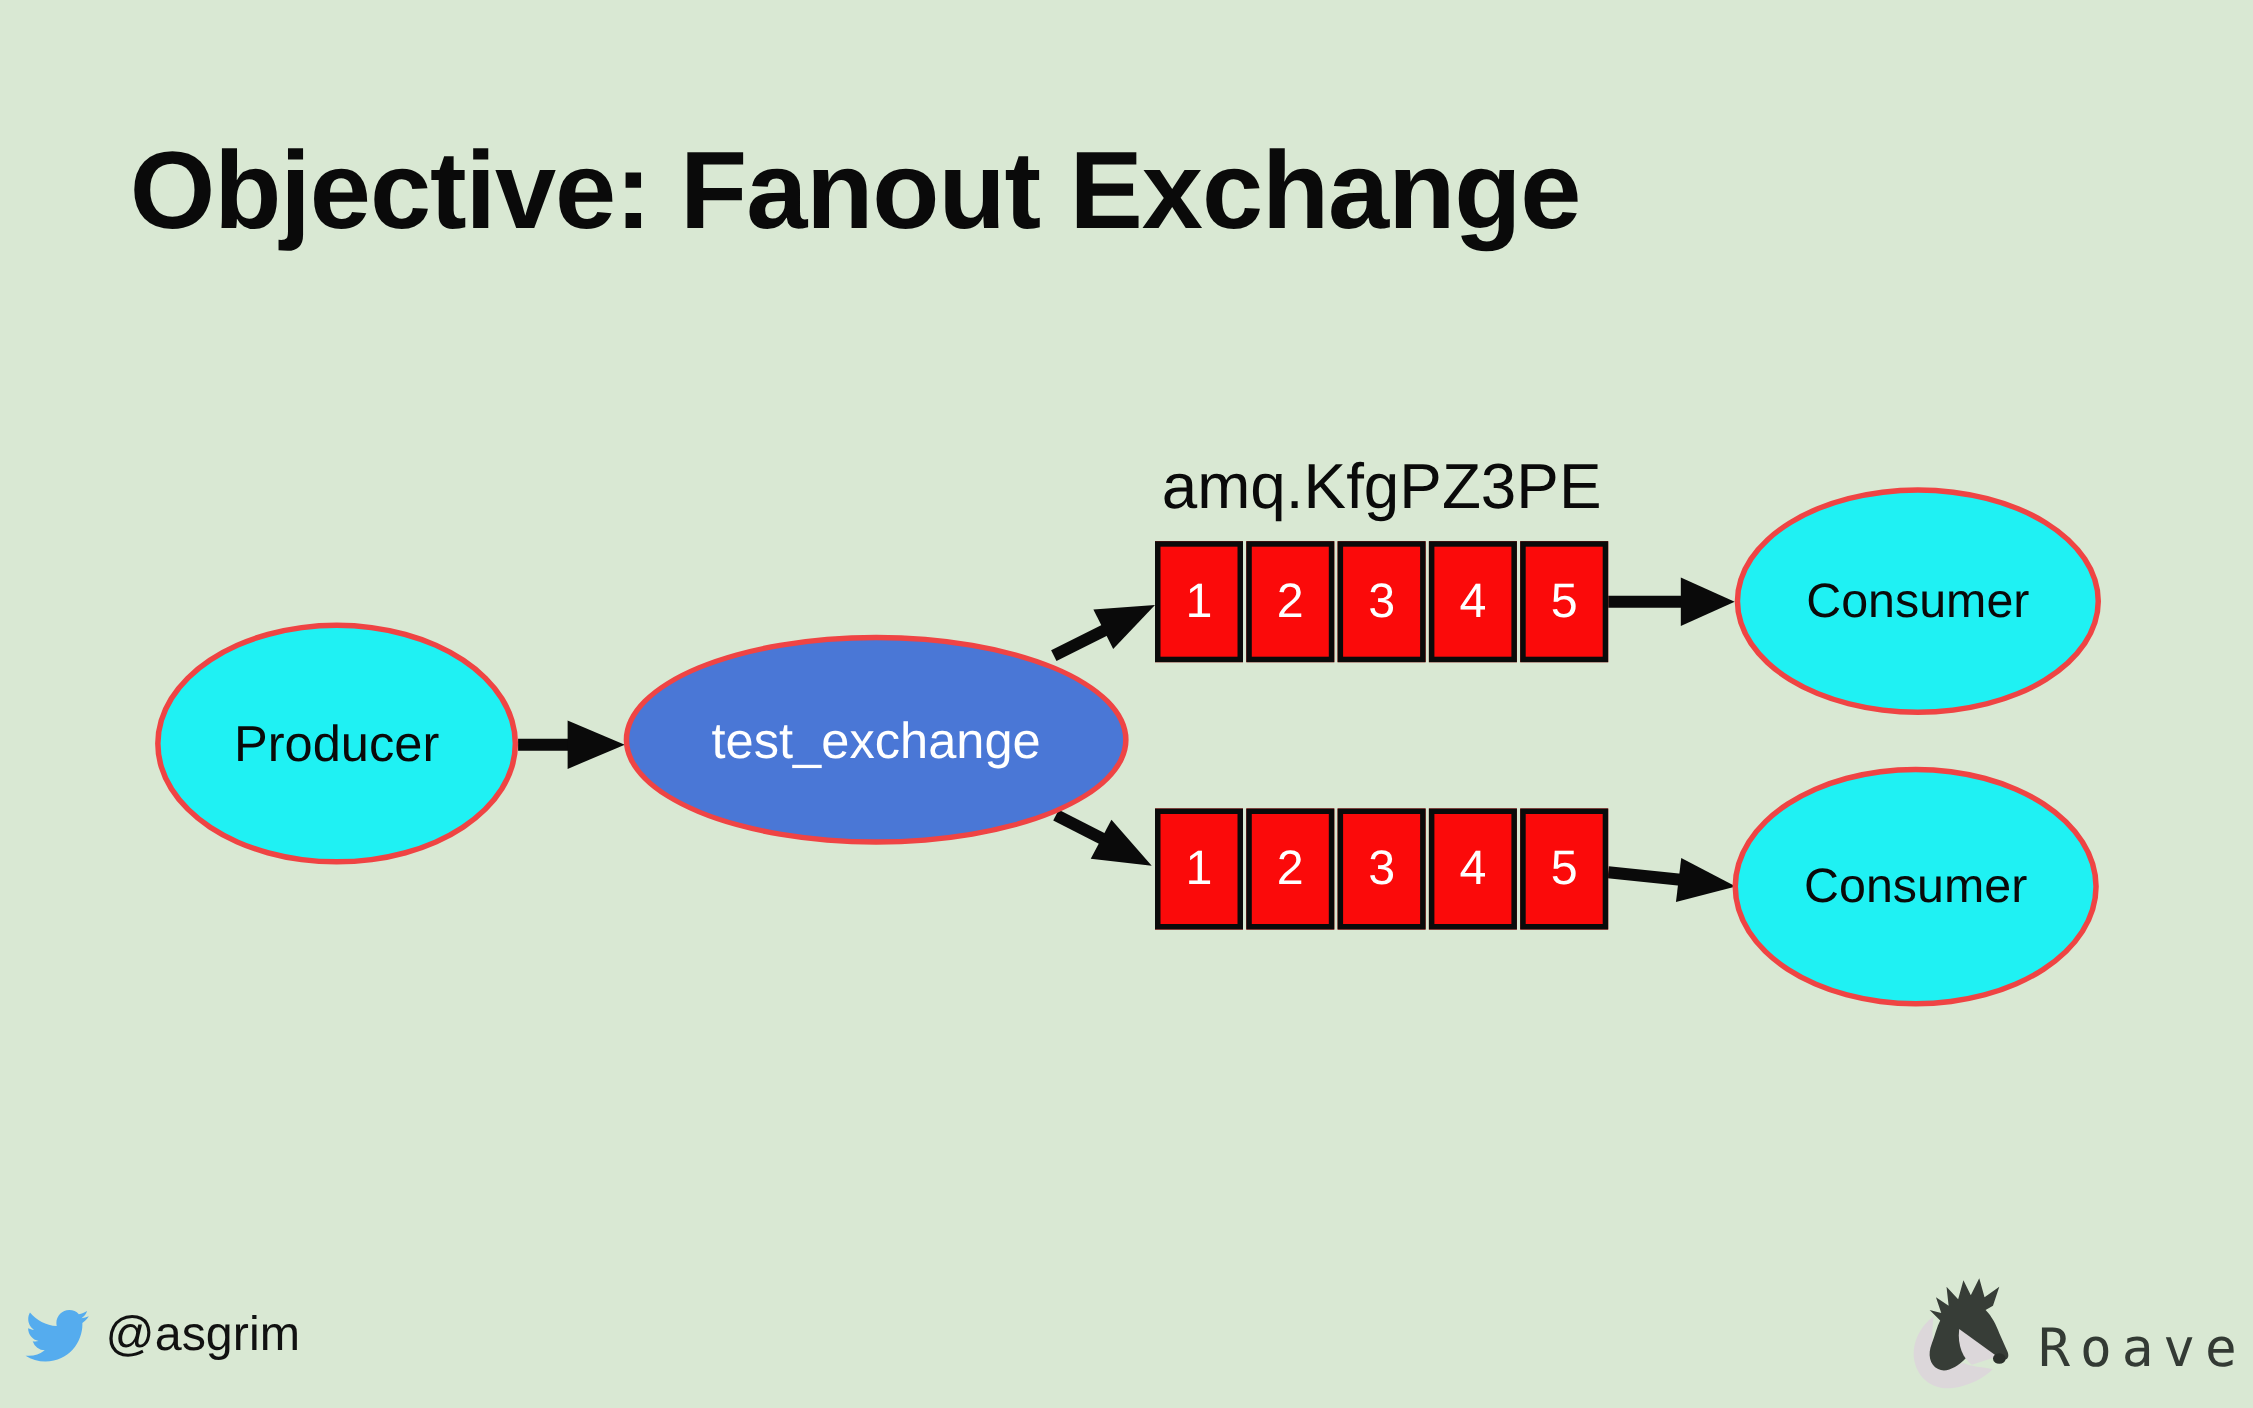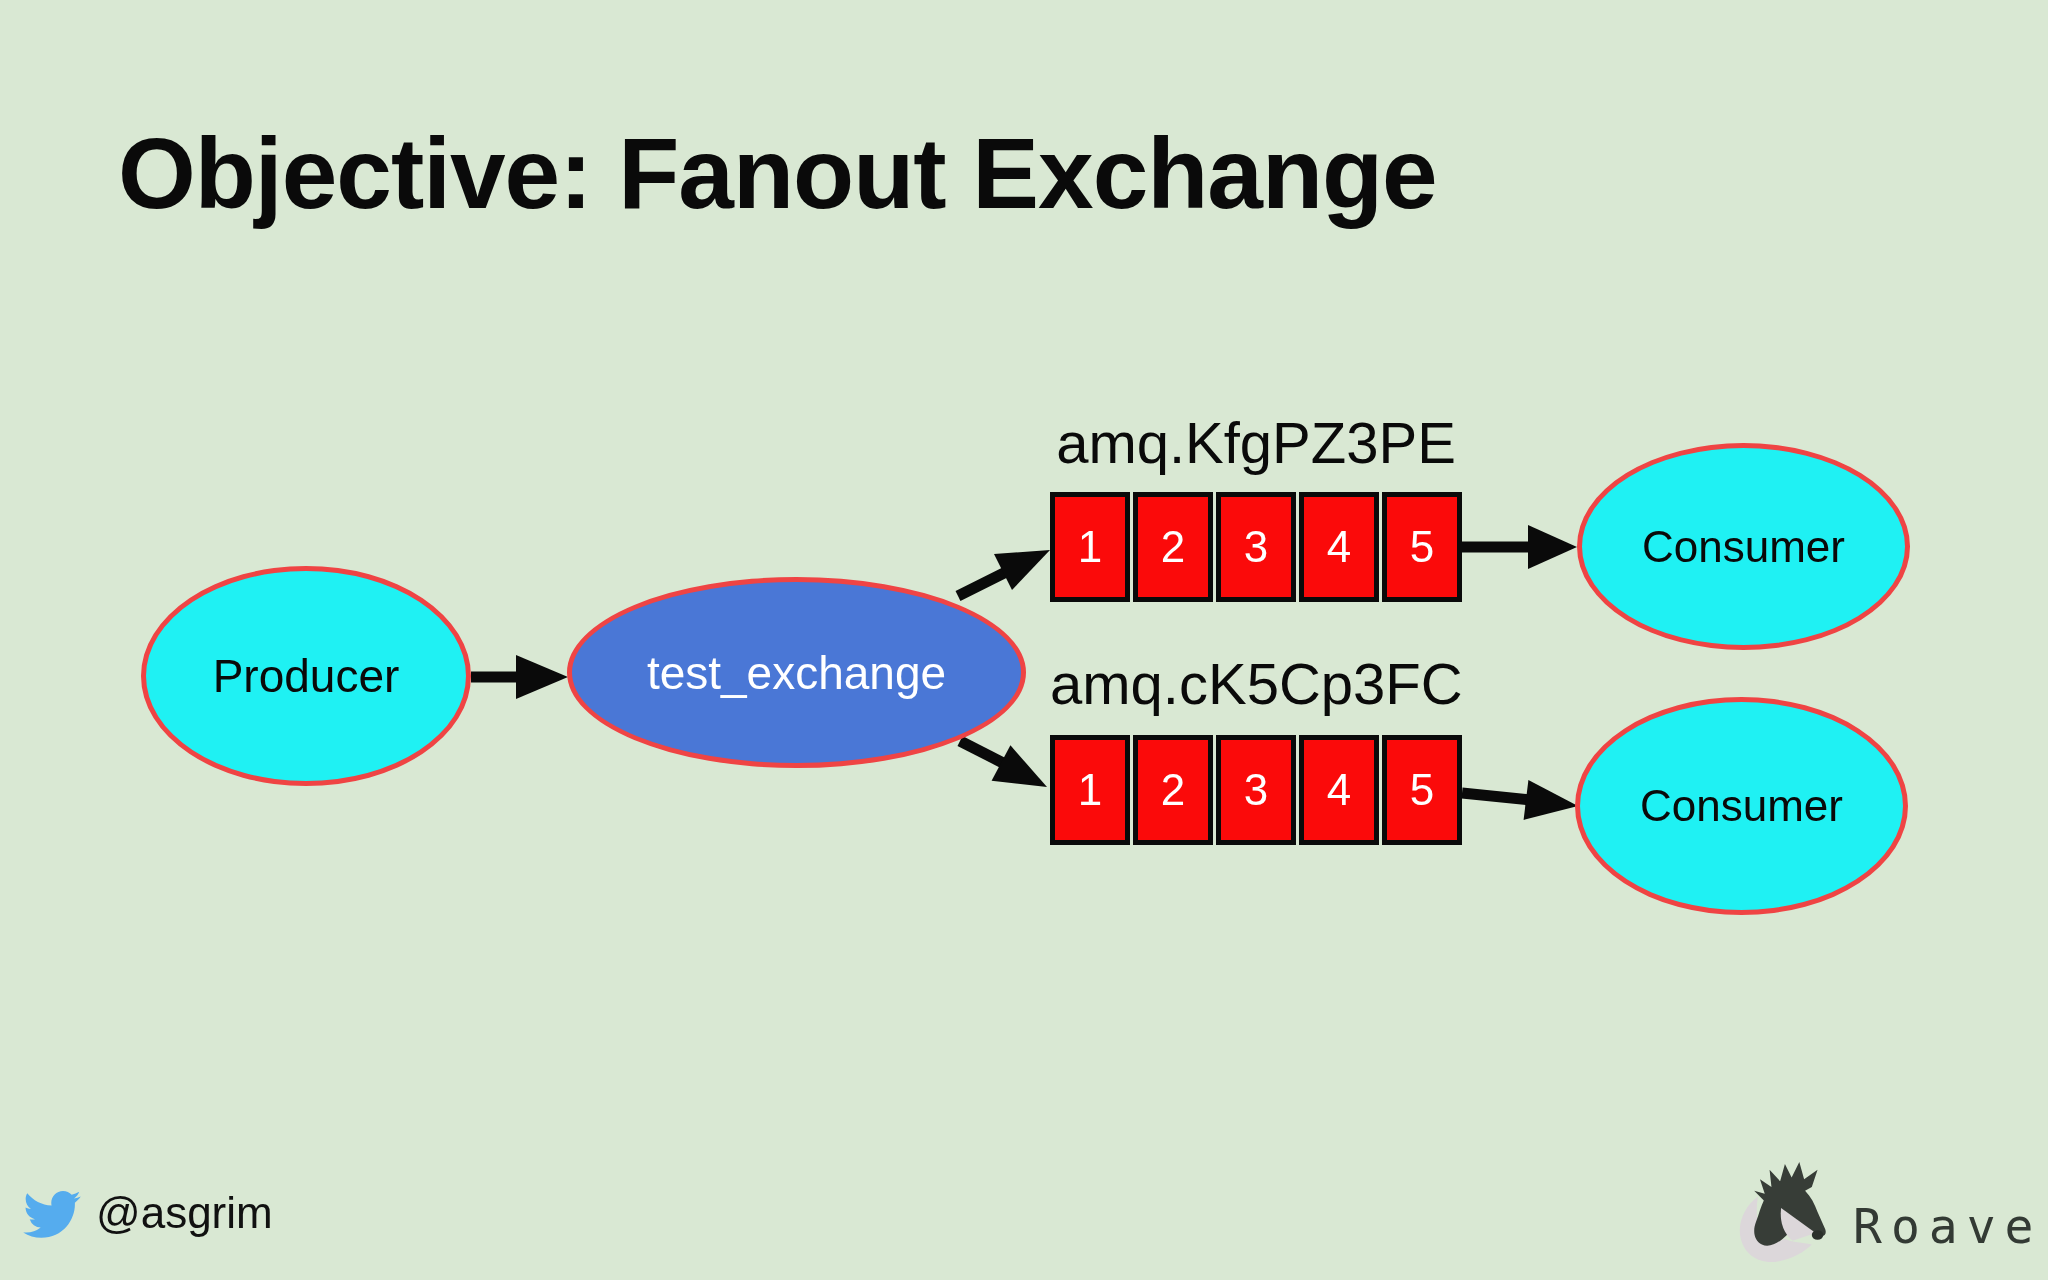--- a/index.html
+++ b/index.html
@@ -126,21 +126,20 @@
         <span>3</span>
       </div>
     <div class="slot">
         <span>4</span>
       </div>
     <div class="slot">
         <span>5</span>
       </div>
   </div>
 
-  <div class="queue-label queue-label-2">amq.cK5Cp3FC</div>
   <div class="queue queue-2">
     <div class="slot">
         <span>1</span>
       </div>
     <div class="slot">
         <span>2</span>
       </div>
     <div class="slot">
         <span>3</span>
       </div>

